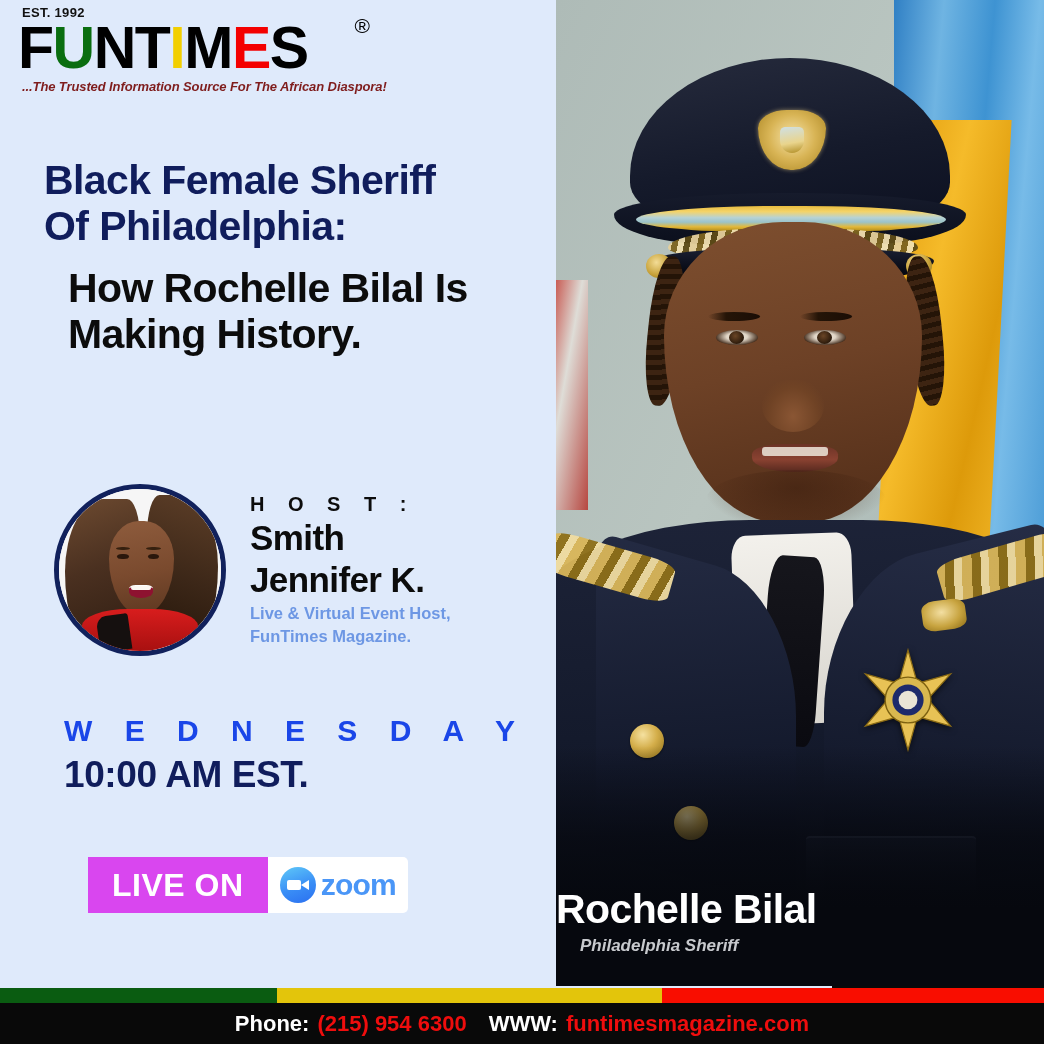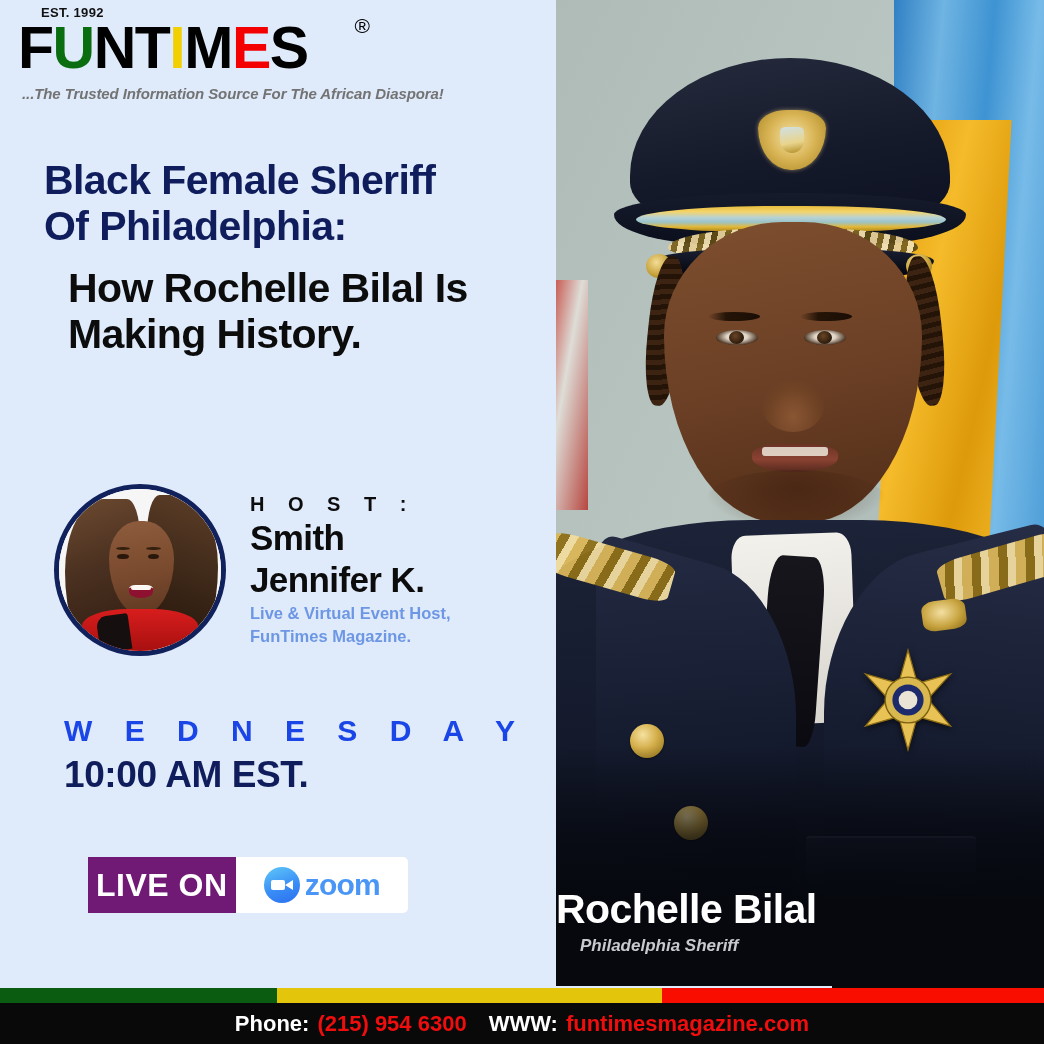--- a/index.html
+++ b/index.html
@@ -33,21 +33,21 @@
     position: absolute;
     left: 18px;
     top: 6px;
     width: 330px;
   }
   .est-line {
     font-size: 13px;
     font-weight: bold;
     letter-spacing: .3px;
     color: #111111;
-    margin-left: 23px;
+    margin-left: 4px;
     line-height: 1;
   }
   .wordmark {
     position: relative;
     font-size: 59px;
     font-weight: bold;
     letter-spacing: -1.5px;
     line-height: .95;
     color: #000000;
     margin-top: 1px;
@@ -59,26 +59,26 @@
   .reg-mark {
     position: absolute;
     top: -4px;
     right: -22px;
     font-size: 21px;
     font-weight: normal;
     letter-spacing: 0;
     color: #000000;
   }
   .tagline {
-    font-size: 15px;
+    font-size: 13px;
     font-style: italic;
     font-weight: bold;
-    color: #737373;
+    color: #7f1d1d;
     letter-spacing: -.1px;
-    margin-top: 9px;
+    margin-top: 3px;
     margin-left: 4px;
     white-space: nowrap;
   }
 
   
   .headline {
     position: absolute;
     left: 44px;
     top: 158px;
     width: 500px;
@@ -248,29 +248,29 @@
   .live-badge {
     position: absolute;
     left: 88px;
     top: 857px;
     display: flex;
     align-items: stretch;
     height: 56px;
     width: 320px;
   }
   .live-on {
-    background: #701a75;
+    background: #d946ef;
     color: #ffffff;
     font-size: 32px;
     font-weight: bold;
     letter-spacing: .5px;
     display: flex;
     align-items: center;
     justify-content: center;
-    padding: 0 8px;
+    padding: 0 24px;
   }
   .zoom-panel {
     background: #ffffff;
     flex: 1;
     display: flex;
     align-items: center;
     justify-content: center;
     gap: 5px;
     border-radius: 0 5px 5px 0;
   }

